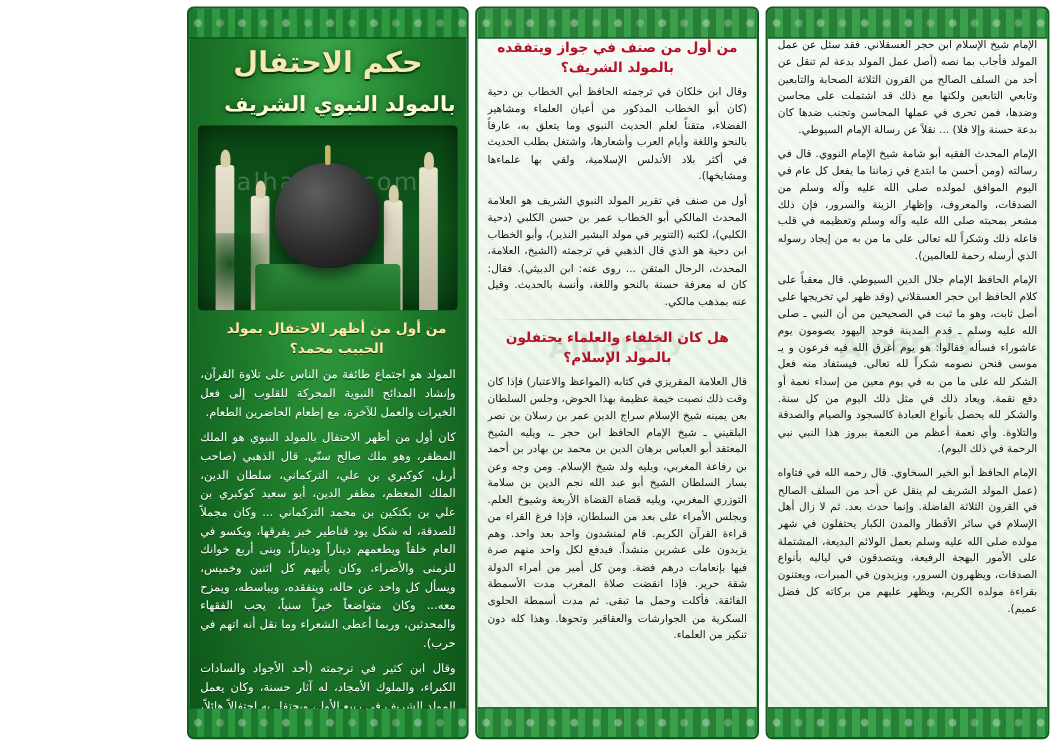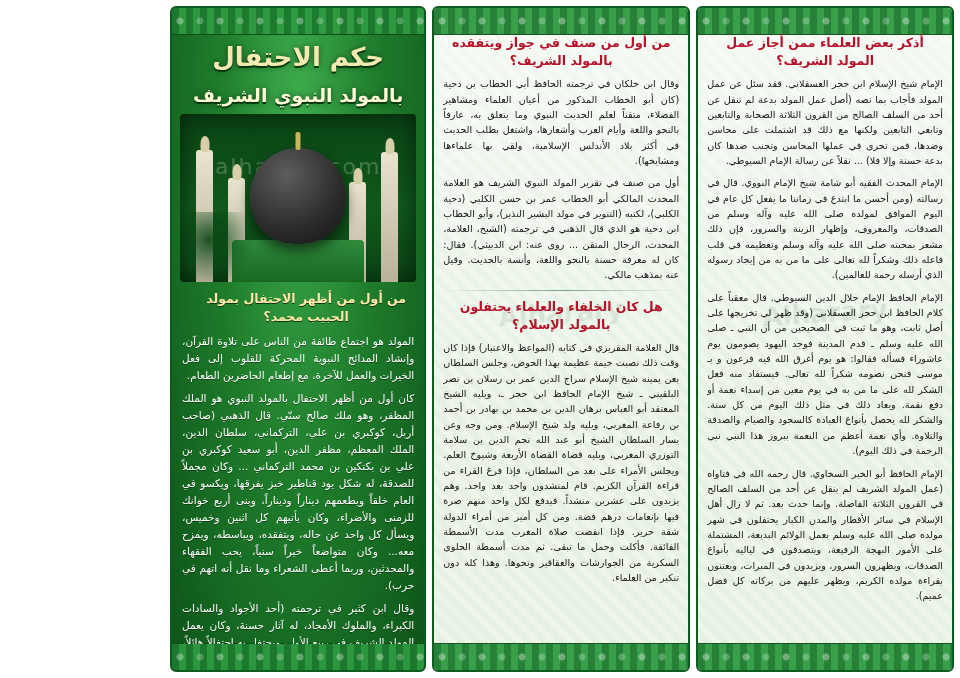--- a/index.html
+++ b/index.html
@@ -63,21 +63,21 @@
   }
   .hero-title{
     text-align:center;
     color:#f4e9b0;
     font-weight:bold;
     line-height:1.5;
     text-shadow:0 2px 0 #06380f,0 0 6px rgba(0,0,0,.5);
     padding:4px 2px 0 2px;
   }
   .hero-title .l1{display:block;font-size:26px;letter-spacing:1px;}
-  .hero-title .l2{display:block;font-size:19px;margin-top:4px;color:#fdfad6;}
+  .hero-title .l2{display:block;font-size:19px;margin-top:4px;color:#fdfad6;text-align:right;}
   .mosque{
     position:relative;height:168px;margin:4px 0 6px 0;
     border-radius:4px;
     background:
       linear-gradient(180deg,#0a4414 0%,#10591c 55%,#0a4414 100%);
     overflow:hidden;
     box-shadow:inset 0 0 22px rgba(0,0,0,.55);
   }
   .dome{
     position:absolute;left:50%;top:34px;transform:translateX(-50%);
@@ -216,21 +216,20 @@
       <p class="blk">قال العلامة المقريزي في كتابه (المواعظ والاعتبار) فإذا كان وقت ذلك نصبت خيمة عظيمة بهذا الحوض، وجلس السلطان بعن يمينه شيخ الإسلام سراج الدين عمر بن رسلان بن نصر البلقيني ـ شيخ الإمام الحافظ ابن حجر ـ، ويليه الشيخ المعتقد أبو العباس برهان الدين بن محمد بن بهادر بن أحمد بن رفاعة المغربي، ويليه ولد شيخ الإسلام. ومن وجه وعن يسار السلطان الشيخ أبو عبد الله نجم الدين بن سلامة التوزري المغربي، ويليه قضاة القضاة الأربعة وشيوخ العلم. ويجلس الأمراء على بعد من السلطان، فإذا فرغ القراء من قراءة القرآن الكريم. قام لمنشدون واحد بعد واحد. وهم يزيدون على عشرين منشداً. فيدفع لكل واحد منهم صرة فيها بإنعامات درهم فضة. ومن كل أمير من أمراء الدولة شقة حرير. فإذا انقضت صلاة المغرب مدت الأسمطة الفائقة. فأكلت وحمل ما تبقى. ثم مدت أسمطة الحلوى السكرية من الجوارشات والعقاقير وتحوها. وهذا كله دون تنكير من العلماء.</p>
     </div>
   </section>
 
   <section class="panel light col">
     <div class="band top"></div>
     <div class="band bot"></div>
     <div class="wm-faint">Alharary</div>
 
     <div class="col-inner">
-      <h2 class="sec">أذكر بعض العلماء ممن أجاز عمل المولد الشريف؟</h2>
       <p class="blk">الإمام شيخ الإسلام ابن حجر العسقلاني. فقد سئل عن عمل المولد فأجاب بما نصه (أصل عمل المولد بدعة لم تنقل عن أحد من السلف الصالح من القرون الثلاثة الصحابة والتابعين وتابعي التابعين ولكنها مع ذلك قد اشتملت على محاسن وضدها، فمن تحرى في عملها المحاسن وتجنب ضدها كان بدعة حسنة وإلا فلا) ... نقلاً عن رسالة الإمام السيوطي.</p>
       <p class="blk">الإمام المحدث الفقيه أبو شامة شيخ الإمام النووي. قال في رسالته (ومن أحسن ما ابتدع في زماننا ما يفعل كل عام في اليوم الموافق لمولده صلى الله عليه وآله وسلم من الصدقات، والمعروف، وإظهار الزينة والسرور، فإن ذلك مشعر بمحبته صلى الله عليه وآله وسلم وتعظيمه في قلب فاعله ذلك وشكراً لله تعالى على ما من به من إيجاد رسوله الذي أرسله رحمة للعالمين).</p>
       <p class="blk">الإمام الحافظ الإمام جلال الدين السيوطي. قال معقباً على كلام الحافظ ابن حجر العسقلاني (وقد ظهر لي تخريجها على أصل ثابت، وهو ما ثبت في الصحيحين من أن النبي ـ صلى الله عليه وسلم ـ قدم المدينة فوجد اليهود يصومون يوم عاشوراء فسأله فقالوا: هو يوم أغرق الله فيه فرعون و يـ موسى فنحن نصومه شكراً لله تعالى. فيستفاد منه فعل الشكر لله على ما من به في يوم معين من إسداء نعمة أو دفع نقمة. ويعاد ذلك في مثل ذلك اليوم من كل سنة. والشكر لله يحصل بأنواع العبادة كالسجود والصيام والصدقة والتلاوة. وأي نعمة أعظم من النعمة ببروز هذا النبي نبي الرحمة في ذلك اليوم).</p>
       <p class="blk">الإمام الحافظ أبو الخير السخاوي. قال رحمه الله في فتاواه (عمل المولد الشريف لم ينقل عن أحد من السلف الصالح في القرون الثلاثة الفاضلة. وإنما حدث بعد. ثم لا زال أهل الإسلام في سائر الأقطار والمدن الكبار يحتفلون في شهر مولده صلى الله عليه وسلم بعمل الولائم البديعة، المشتملة على الأمور البهجة الرفيعة، ويتصدقون في لياليه بأنواع الصدقات، ويظهرون السرور، ويزيدون في المبرات، ويعتنون بقراءة مولده الكريم، ويظهر عليهم من بركاته كل فضل عميم).</p>
     </div>
   </section>
 
 </div>
 
 </body></html>

